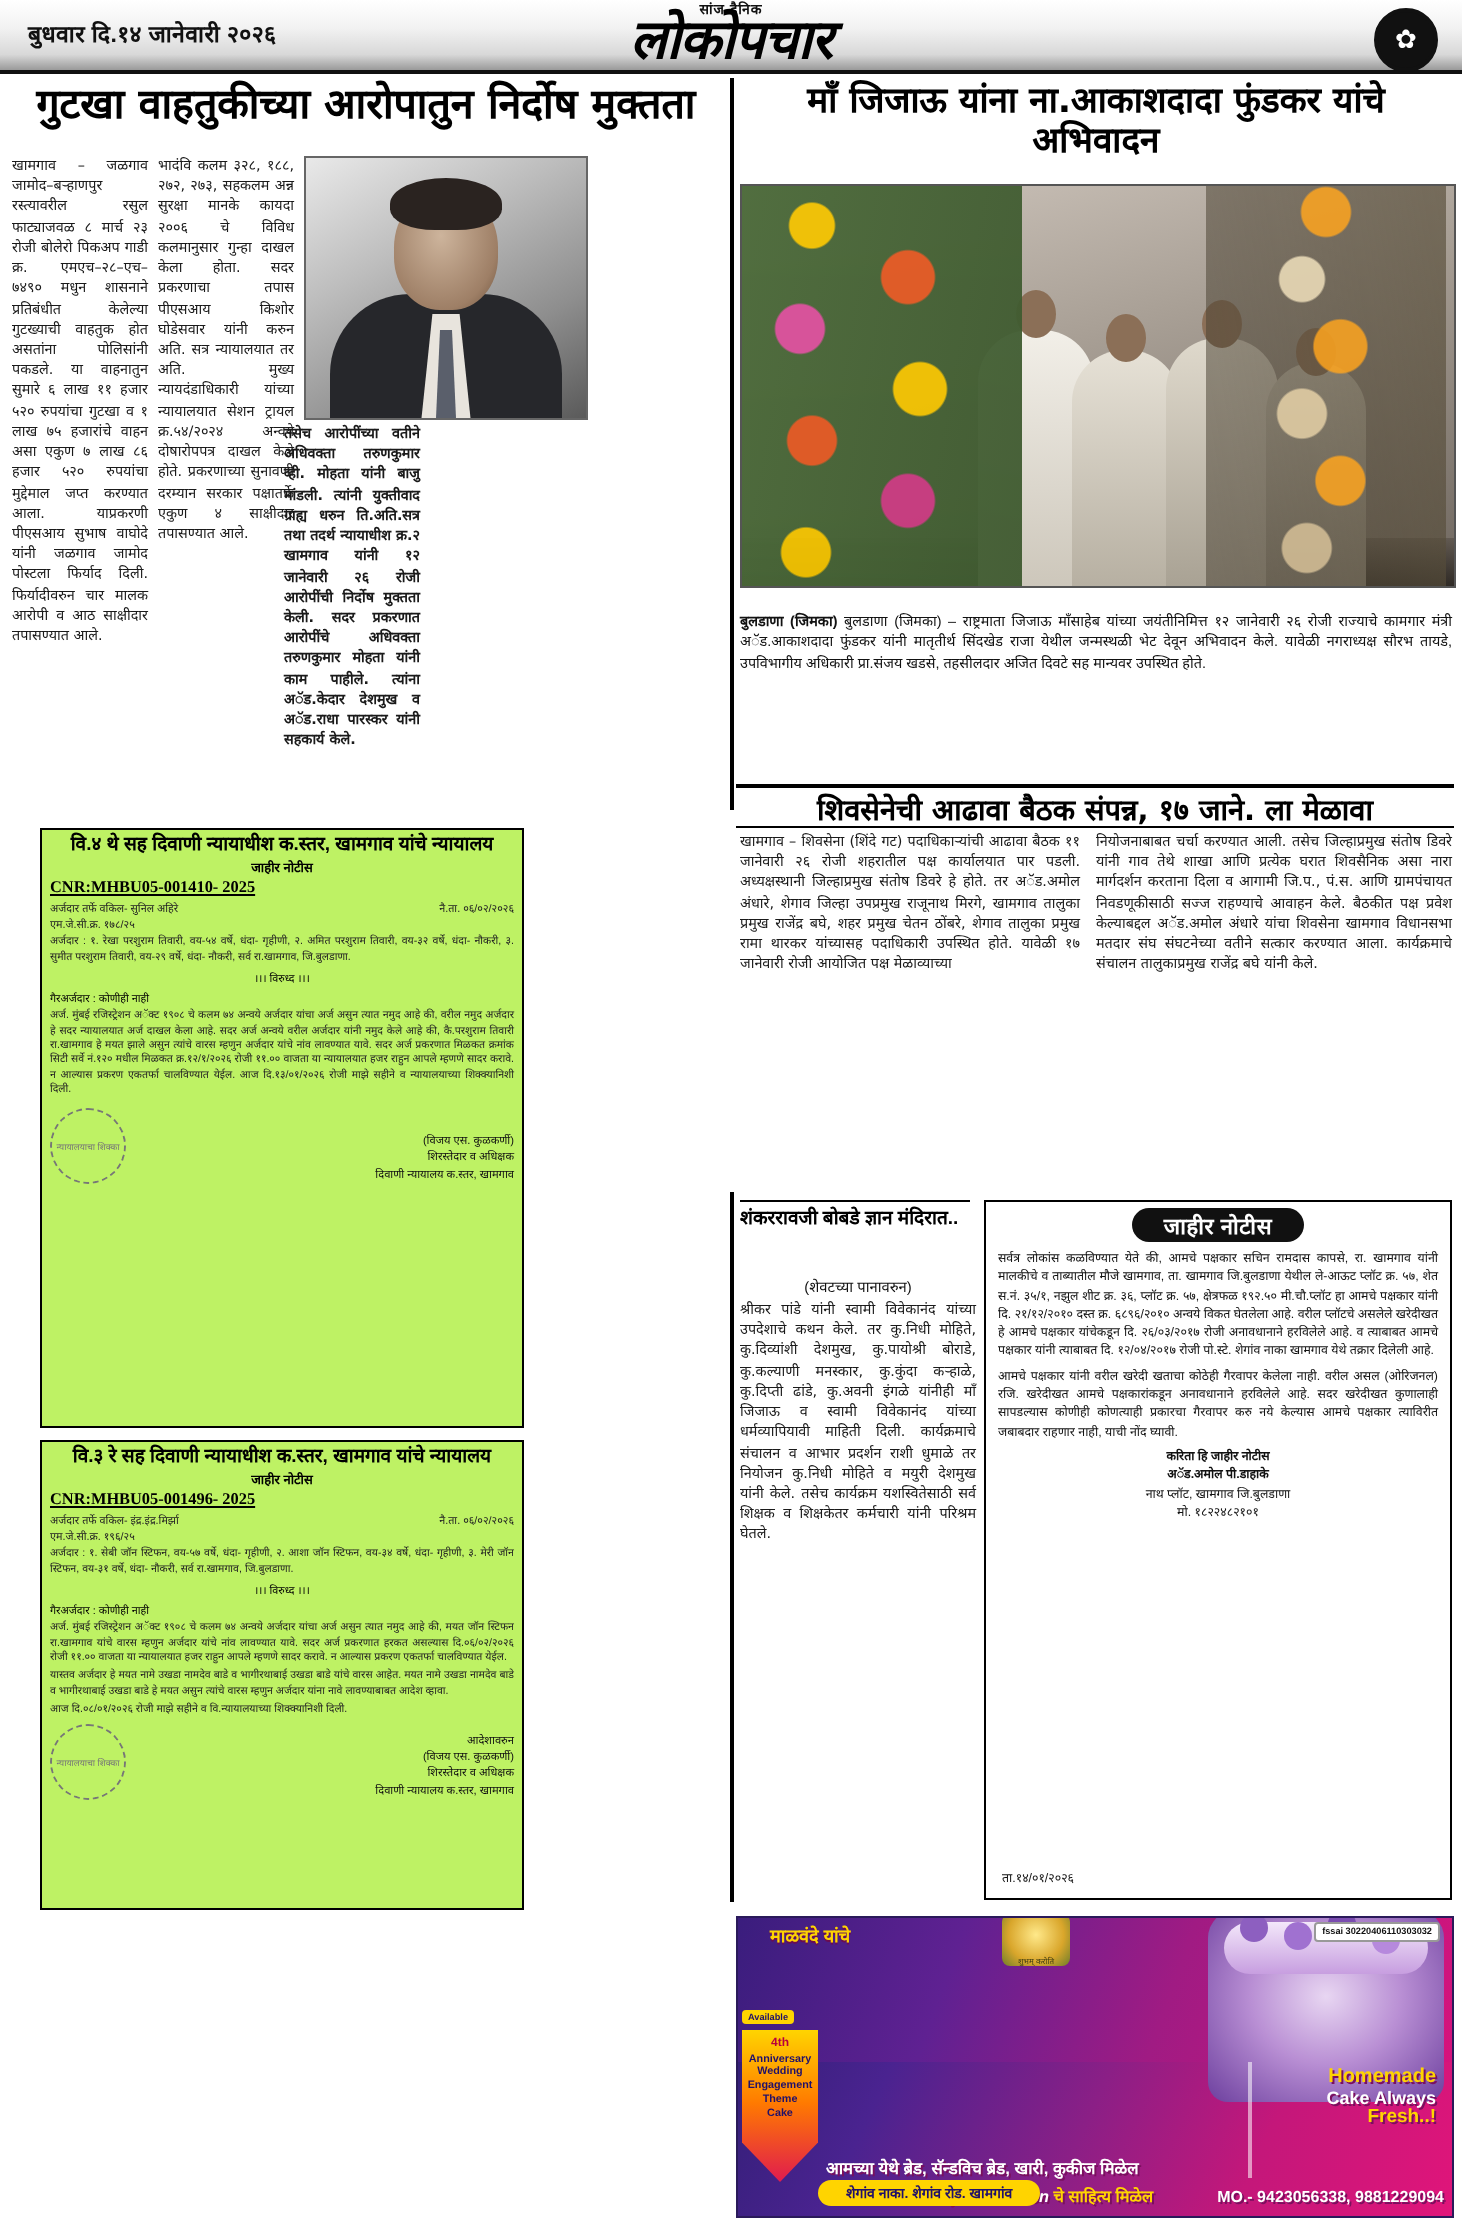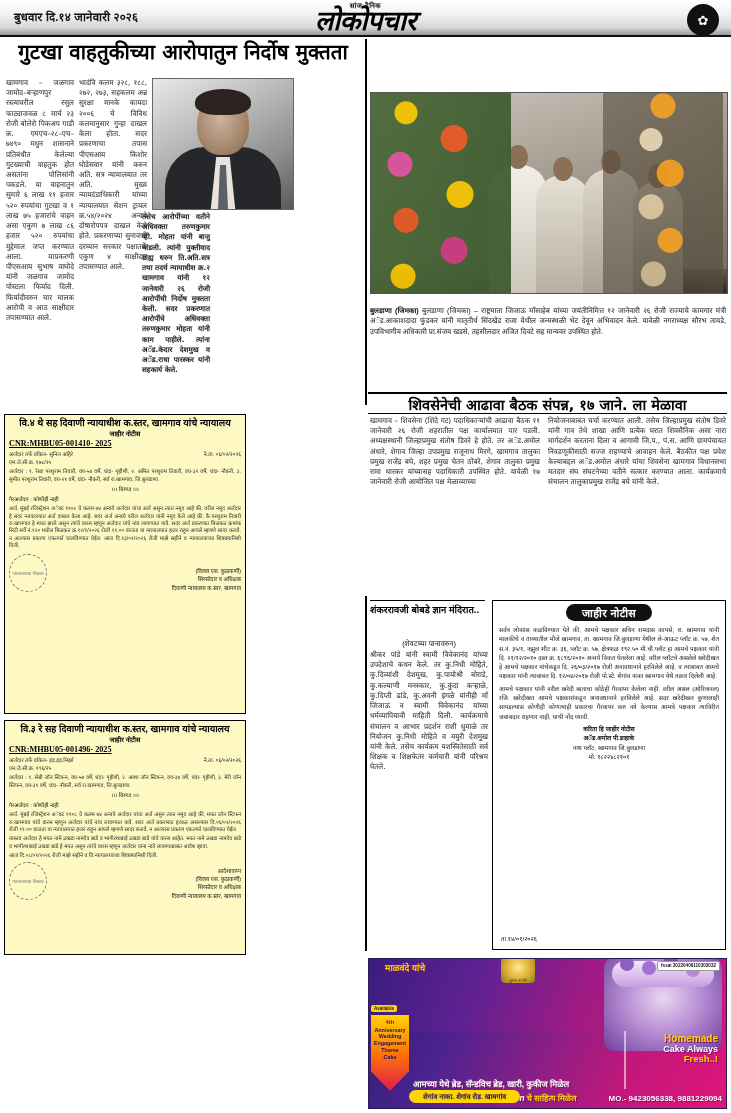--- a/index.html
+++ b/index.html
@@ -129,22 +129,23 @@
 
   
   .band{
     position:absolute;border-top:2px solid #000;border-bottom:1px solid #000;
     box-sizing:border-box;text-align:center;font-weight:bold;color:#000;
     font-family:"DejaVu Sans",sans-serif;
   }
 
   
   .notice{
-    position:absolute;border:1.6px solid #000;box-sizing:border-box;background:#fef9c3;
+    position:absolute;border:1.6px solid #000;box-sizing:border-box;background:#bef264;
     padding:3px 4px 4px;
+    margin-left:16px;
   }
   .n-title{font-size:9.5px;font-weight:bold;text-align:center;color:#000;line-height:1.1;}
   .n-sub{font-size:6.5px;font-weight:bold;text-align:center;color:#000;margin-top:1px;}
   .n-cnr{
     font-family:"Liberation Serif","DejaVu Serif",serif;font-size:8.2px;font-weight:bold;
     text-decoration:underline;margin:1px 0 2px;color:#000;
   }
   .n-row{display:flex;justify-content:space-between;font-size:5.4px;color:#222;}
   .n-para{font-size:5.3px;line-height:1.4;text-align:justify;color:#222;margin-top:2px;}
   .n-center{text-align:center;font-size:5.4px;margin-top:2px;}
@@ -268,20 +269,21 @@
       <div class="photo-tie"></div>
       <div class="photo-face"></div>
       <div class="photo-hair"></div>
     </div>
 
     <div class="lc c3 body-text" style="top:134px;height:191px;">तसेच आरोपींच्या वतीने अधिवक्ता तरुणकुमार व्ही. मोहता यांनी बाजु मांडली. त्यांनी युक्तीवाद ग्राह्य धरुन ति.अति.सत्र तथा तदर्थ न्यायाधीश क्र.२ खामगाव यांनी १२ जानेवारी २६ रोजी आरोपींची निर्दोष मुक्तता केली. सदर प्रकरणात आरोपींचे अधिवक्ता तरुणकुमार मोहता यांनी काम पाहीले. त्यांना अॅड.केदार देशमुख व अॅड.राधा पारस्कर यांनी सहकार्य केले.</div>
     <div class="lc c4 body-text" style="top:134px;height:191px;"></div>
     <div class="lc c5 body-text" style="top:0;height:325px;"></div>
   </div>
 
+  <div class="headline r-hl">माँ जिजाऊ यांना ना.आकाशदादा फुंडकर यांचे अभिवादन</div>
 
   <div class="r-photo">
     <div class="rp-floor"></div>
     <div class="rp-fig a">
         <div class="rp-head" style="left:19px;top:-20px;"></div>
       </div>
     <div class="rp-fig b">
         <div class="rp-head" style="left:17px;top:-18px;"></div>
       </div>
     <div class="rp-fig c">

